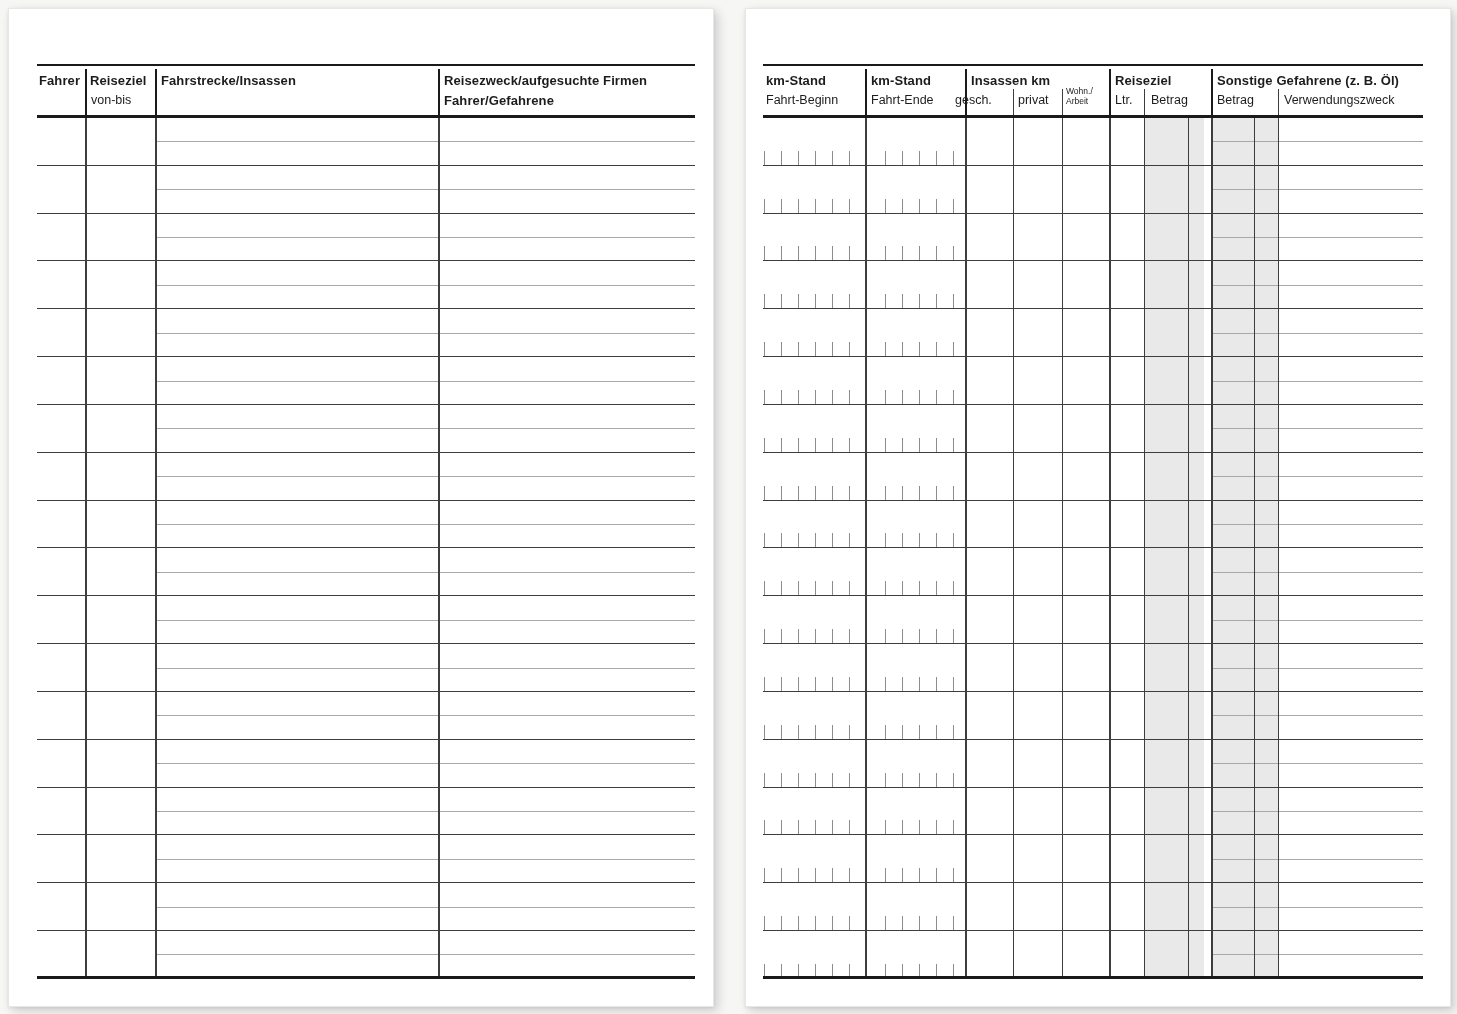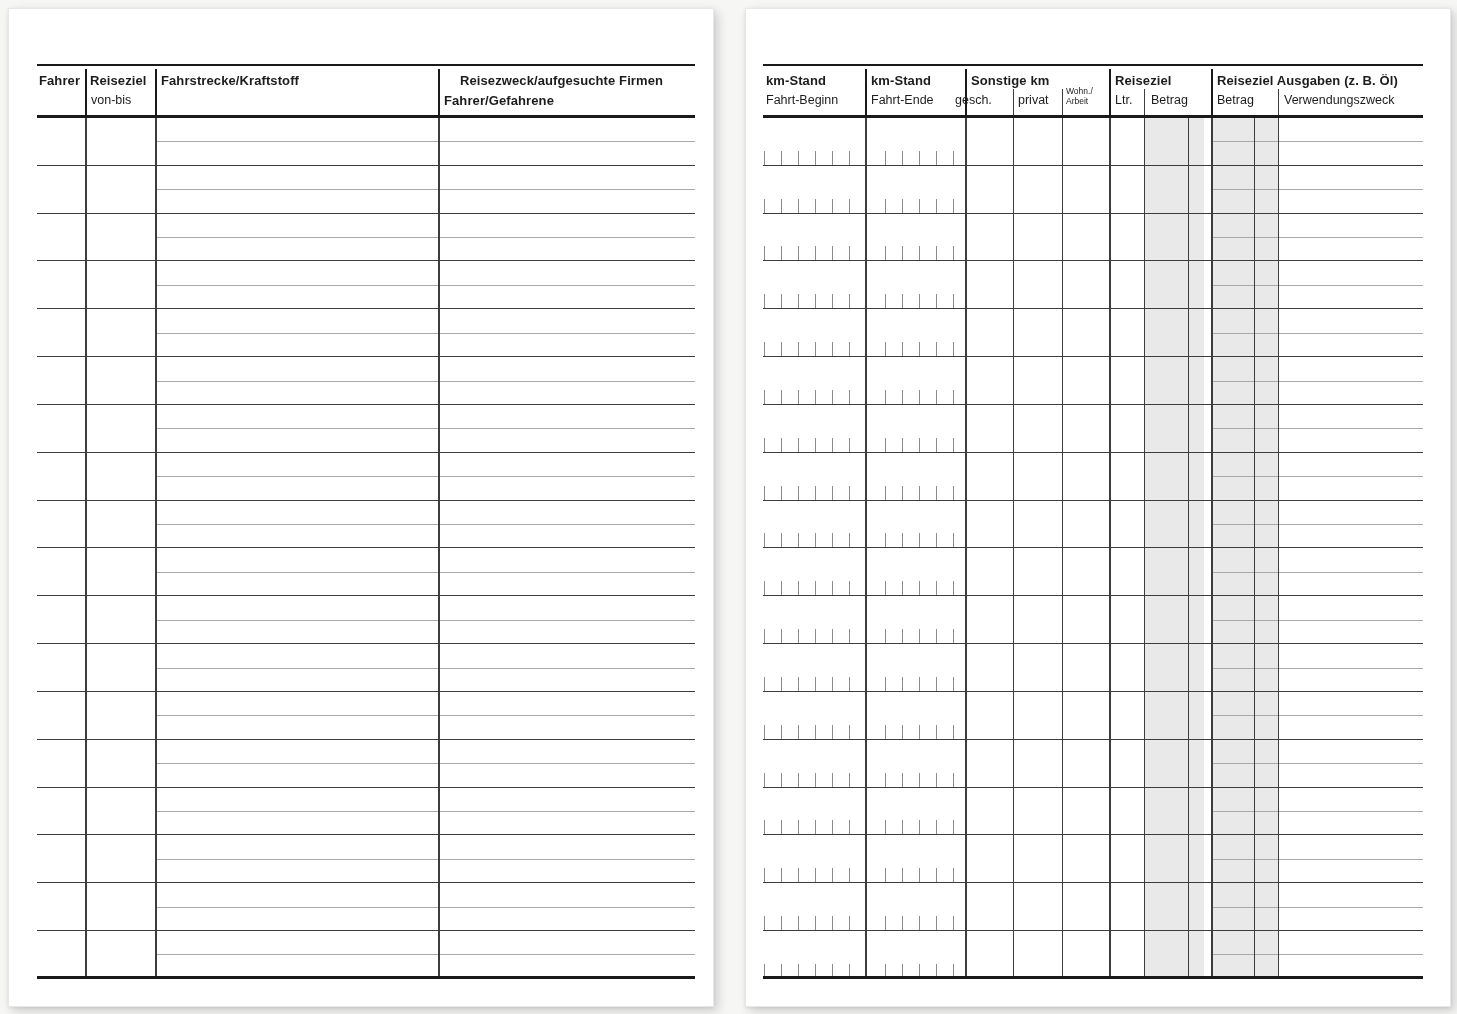--- a/index.html
+++ b/index.html
@@ -44,22 +44,22 @@
 </head>
 <body style="--bg: #f6f6f5; --page: #ffffff; --strong: #1a1a1a; --rowline: #3d3d3d; --midline: #a9a9a9; --tick: #8c8c8c; --shade: #e9e9e9; --text: #1c1c1c;">
 
 <section class="page" id="pageL">
   <div class="table">
     <div class="topline"></div>
 
     <div class="h-title" style="left:2px">Fahrer</div>
     <div class="h-title" style="left:53px">Reiseziel</div>
     <div class="h-sub" style="left:54px">von-bis</div>
-    <div class="h-title" style="left:124px">Fahrstrecke/Kraftstoff</div>
-    <div class="h-title" style="left:423px">Reisezweck/aufgesuchte Firmen</div>
+    <div class="h-title" style="left:124px">Fahrstrecke/Insassen</div>
+    <div class="h-title" style="left:407px">Reisezweck/aufgesuchte Firmen</div>
     <div class="h-title line2" style="left:407px">Fahrer/Gefahrene</div>
 
     <div class="hdiv" style="left:48px"></div>
     <div class="hdiv" style="left:118px"></div>
     <div class="hdiv" style="left:401px"></div>
 
     <div class="headrule"></div>
     <div class="tbody" id="leftBody">
         <div class="row">
           <div class="mid" style="left: 118px;"></div>
@@ -125,30 +125,30 @@
 
 <section class="page" id="pageR">
   <div class="table">
     <div class="topline"></div>
 
     <div class="h-title" style="left:3px">km-Stand</div>
     <div class="h-sub" style="left:3px">Fahrt-Beginn</div>
     <div class="h-title" style="left:108px">km-Stand</div>
     <div class="h-sub" style="left:108px">Fahrt-Ende</div>
 
-    <div class="h-title" style="left:208px">Sonstige km</div>
+    <div class="h-title" style="left:208px">Insassen km</div>
     <div class="h-sub" style="left:192px">gesch.</div>
     <div class="h-sub" style="left:255px">privat</div>
     <div class="h-sub-sm" style="left:303px"><span>Wohn./</span><br><span>Arbeit</span></div>
 
     <div class="h-title" style="left:352px">Reiseziel</div>
     <div class="h-sub" style="left:352px">Ltr.</div>
     <div class="h-sub" style="left:388px">Betrag</div>
 
-    <div class="h-title" style="left:454px">Reiseziel Ausgaben (z. B. Öl)</div>
+    <div class="h-title" style="left:454px">Sonstige Gefahrene (z. B. Öl)</div>
     <div class="h-sub" style="left:454px">Betrag</div>
     <div class="h-sub" style="left:521px">Verwendungszweck</div>
 
     <div class="hdiv" style="left:102px"></div>
     <div class="hdiv" style="left:202px"></div>
     <div class="hdiv" style="left:346px"></div>
     <div class="hdiv" style="left:448px"></div>
     <div class="hdiv short" style="left:250px"></div>
     <div class="hdiv short" style="left:299px"></div>
     <div class="hdiv short" style="left:381px"></div>

